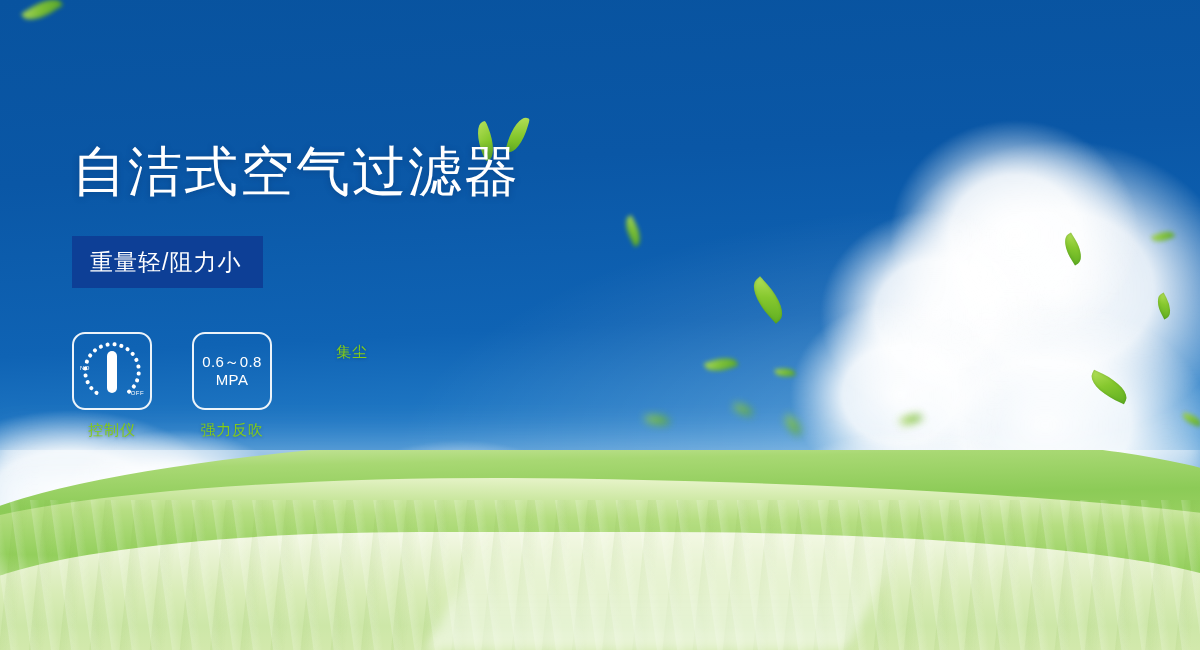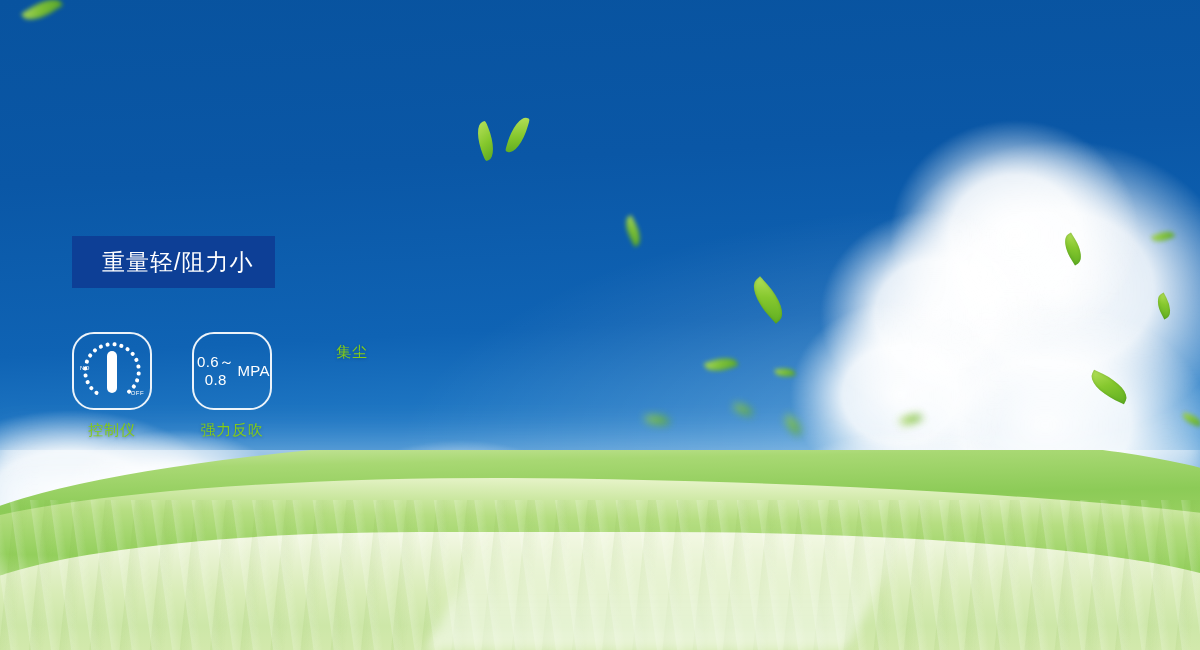--- a/index.html
+++ b/index.html
@@ -127,21 +127,21 @@
   }
   .sprout .sl-left  { left:6px;  top:14px; transform:rotate(-22deg); }
   .sprout .sl-right { left:38px; top:8px;  transform:rotate(16deg); }
 
   
   .subbar { position:absolute; left:72px; top:236px; height:52px; display:flex; }
   .subbar-dark {
     background:#0d3f96;
     color:#ffffff;
     display:flex; align-items:center;
-    padding:0 22px 0 30px;
+    padding:0 22px 0 18px;
     font-size:23px; letter-spacing:1px;
     position:relative;
     z-index:2;
   }
   .subbar-light {
     background:#ffffff;
     color:#12509f;
     display:flex; align-items:center;
     padding:0 20px 0 30px;
     font-size:23px; letter-spacing:1px;
@@ -149,22 +149,22 @@
     clip-path:polygon(22px 0, 100% 0, 100% 100%, 0 100%);
     z-index:1;
   }
 
   
   .features { position:absolute; left:66px; top:332px; display:flex; gap:28px; }
   .feature { width:92px; display:flex; flex-direction:column; align-items:center; }
   .feat-box {
     width:80px; height:78px;
     border:2px solid rgba(255,255,255,.92);
-    border-radius:22px;
-    display:flex; flex-direction:row;
+    border-radius:13px;
+    display:flex; flex-direction:column;
     align-items:center; justify-content:center;
     color:#ffffff;
     overflow:hidden;
     position:relative;
   }
   .feat-text { font-size:15px; line-height:1.22; text-align:center; letter-spacing:.4px; }
   .feat-label {
     margin-top:11px;
     font-size:15px; color:#84cc16; letter-spacing:.8px;
     text-shadow:0 1px 3px rgba(0,40,90,.35);
@@ -285,20 +285,21 @@
     <div class="leaf blur2" style="left:900px; top:415px; width:22px; height:9px;  transform:rotate(-26deg);"></div>
   </div>
 
   <div class="content">
 
     <div class="sprout">
       <div class="sl sl-left"></div>
       <div class="sl sl-right"></div>
     </div>
 
+    <h1 class="headline">自洁式空气过滤器</h1>
 
     <div class="subbar">
       <div class="subbar-dark">重量轻/阻力小</div>
     </div>
 
     <div class="features">
 
       <div class="feature">
         <div class="feat-box">
           <div class="gauge">

